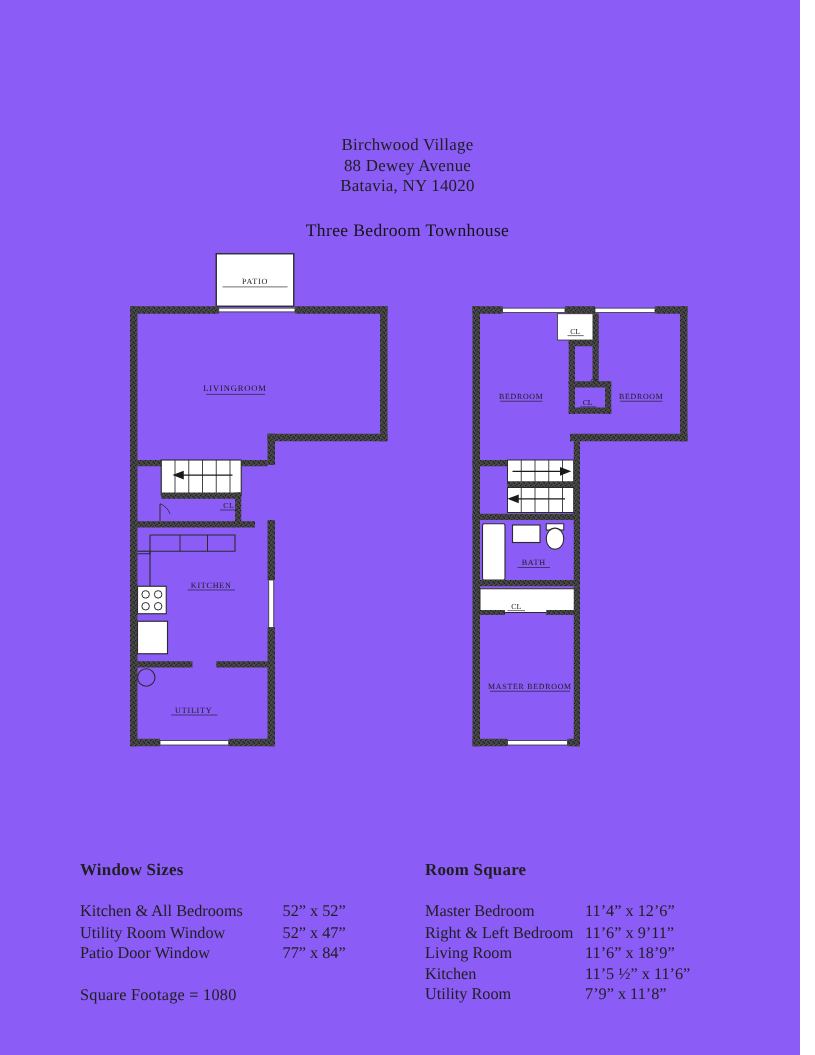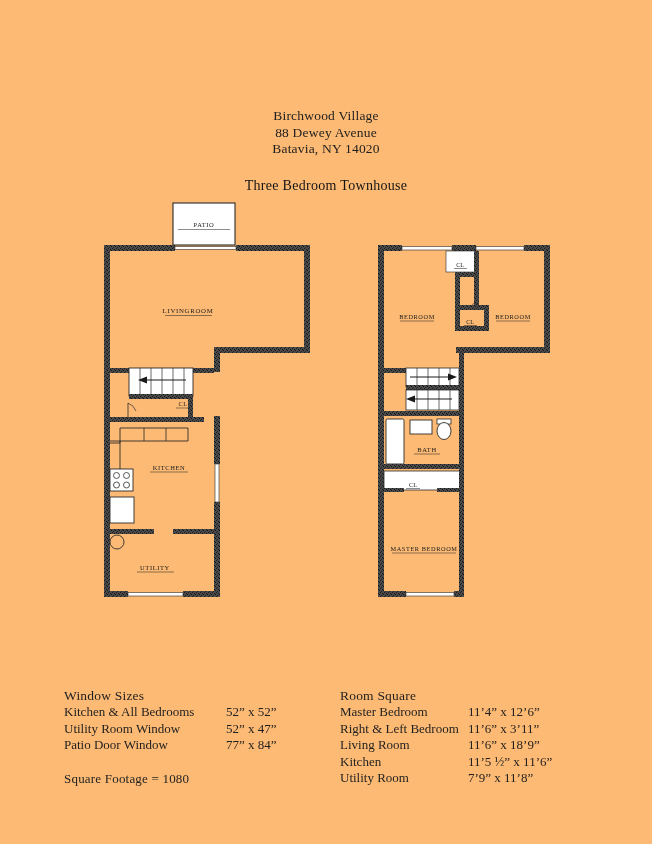--- a/index.html
+++ b/index.html
@@ -2,26 +2,27 @@
 <html><head>
 <meta charset="utf-8">
 <style>
   html, body {
     margin: 0;
     padding: 0;
     background: #ffffff;
   }
   #page {
     position: relative;
-    width: 652px;
+    width: 604px;
     height: 844px;
-    background: #fdba74;
+    background: #8b5cf6;
     overflow: hidden;
     font-family: "Liberation Serif", "DejaVu Serif", serif;
     color: #1a1a1a;
+    padding-left: 36px;
   }
 
   
   #header-block {
     position: absolute;
     left: 0;
     top: 108px;
     width: 652px;
     text-align: center;
   }
@@ -54,21 +55,23 @@
   #drawing svg { display: block; }
 
   
   .tbl {
     position: absolute;
     font-family: "Liberation Serif", "DejaVu Serif", serif;
     color: #1f1f1f;
   }
   .tbl-heading {
     font-size: 13.5px;
+    margin-bottom: 17px;
     letter-spacing: 0.2px;
+    font-weight: bold;
   }
   .tbl-row {
     display: flex;
     font-size: 13px;
     line-height: 16.5px;
     white-space: nowrap;
   }
   .tbl-row .lbl { display: inline-block; }
   .tbl-row .val { display: inline-block; }
 
@@ -349,21 +352,21 @@
 
   <div class="tbl" id="room-sizes">
     <div class="tbl-heading">Room Square</div>
 
     <div class="tbl-row">
       <span class="lbl">Master Bedroom</span>
       <span class="val">11’4” x 12’6”</span>
     </div>
     <div class="tbl-row">
       <span class="lbl">Right &amp; Left Bedroom</span>
-      <span class="val">11’6” x 3’11”</span>
+      <span class="val">11’6” x 9’11”</span>
     </div>
     <div class="tbl-row">
       <span class="lbl">Living Room</span>
       <span class="val">11’6” x 18’9”</span>
     </div>
     <div class="tbl-row">
       <span class="lbl">Kitchen</span>
       <span class="val">11’5 ½” x 11’6”</span>
     </div>
     <div class="tbl-row">

